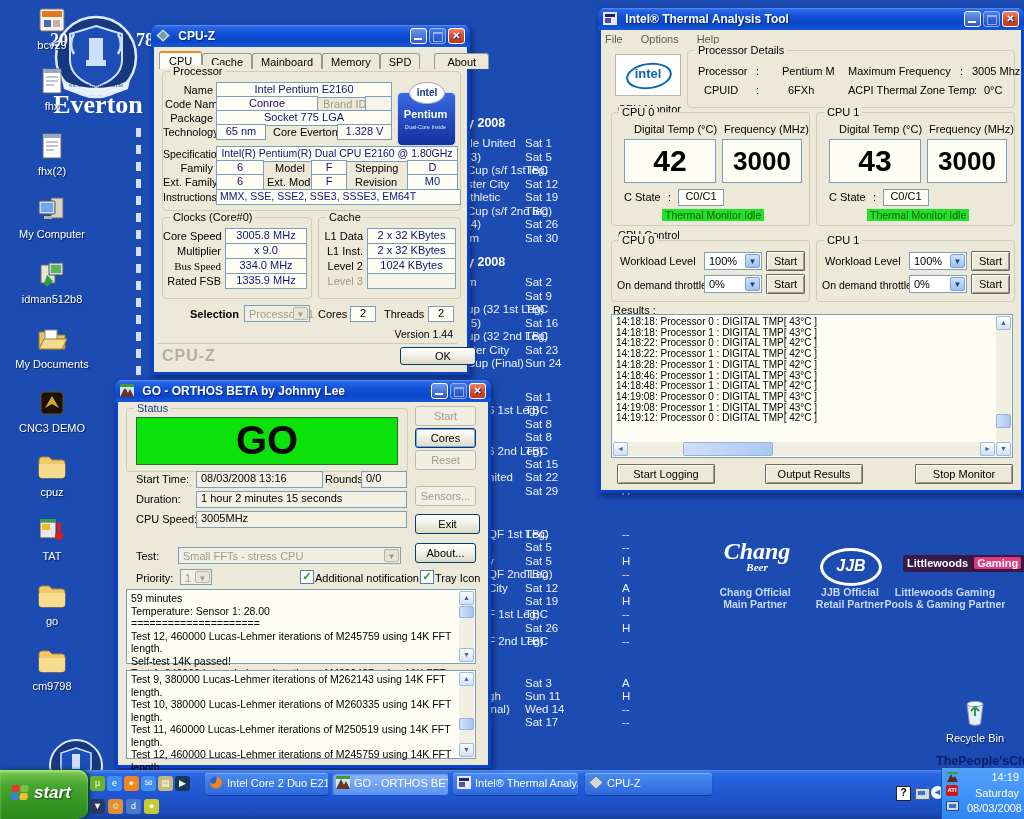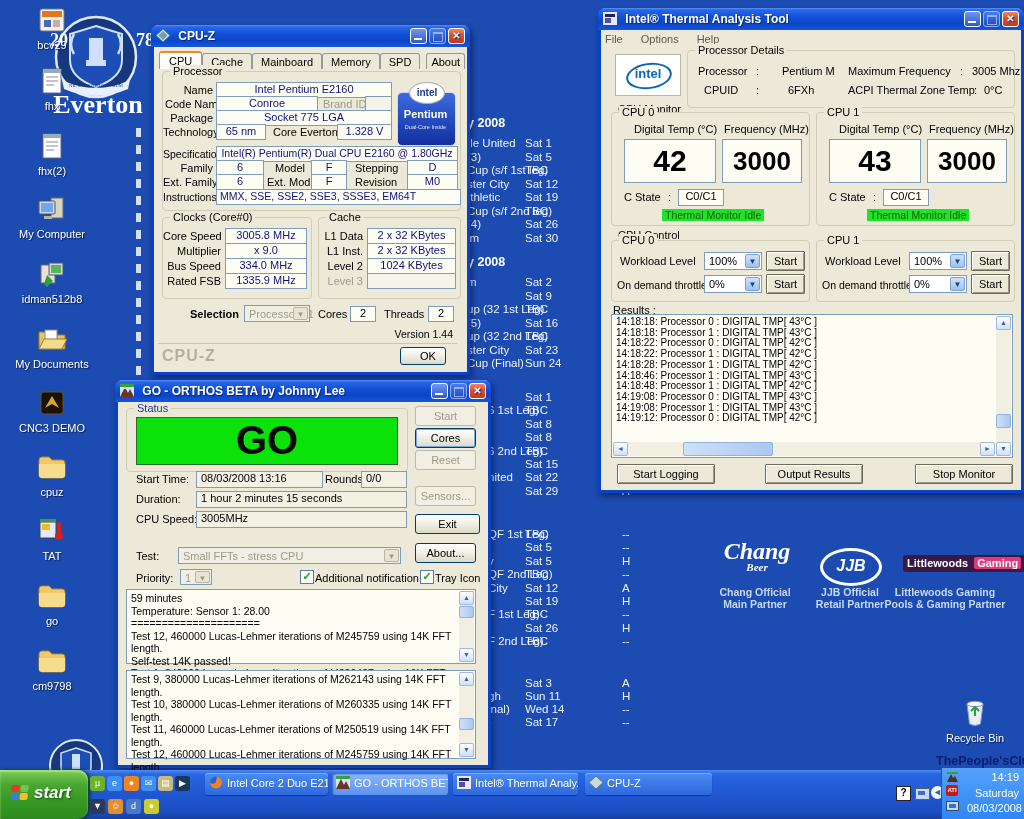--- a/index.html
+++ b/index.html
@@ -261,21 +261,21 @@
         <span class="tb tb-close"></span>
       </span>
     </div>
 
     <div class="abs" style="left:5px;top:26px;height:18px;display:flex;">
       <div style="border:1px solid #919b9c;border-bottom:none;border-radius:3px 3px 0 0;background:#fcfbf8;padding:0 9px;line-height:17px;border-top:2px solid #e68b2c;font-size:11px;">CPU</div>
       <div style="border:1px solid #919b9c;border-bottom:none;border-radius:3px 3px 0 0;background:#ece9d8;padding:0 8px;line-height:17px;margin-top:2px;font-size:11px;">Cache</div>
       <div style="border:1px solid #919b9c;border-bottom:none;border-radius:3px 3px 0 0;background:#ece9d8;padding:0 8px;line-height:17px;margin-top:2px;font-size:11px;">Mainboard</div>
       <div style="border:1px solid #919b9c;border-bottom:none;border-radius:3px 3px 0 0;background:#ece9d8;padding:0 8px;line-height:17px;margin-top:2px;font-size:11px;">Memory</div>
       <div style="border:1px solid #919b9c;border-bottom:none;border-radius:3px 3px 0 0;background:#ece9d8;padding:0 8px;line-height:17px;margin-top:2px;font-size:11px;">SPD</div>
-      <div style="border:1px solid #919b9c;border-bottom:none;border-radius:3px 3px 0 0;background:#ece9d8;padding:0 4px;line-height:17px;margin-top:2px;margin-left:6px;font-size:11px;">About</div>
+      <div style="border:1px solid #919b9c;border-bottom:none;border-radius:3px 3px 0 0;background:#ece9d8;padding:0 12px;line-height:17px;margin-top:2px;margin-left:14px;font-size:11px;">About</div>
     </div>
 
     <div class="gbox" style="left:8px;top:46px;width:297px;height:138px;">
       <span class="glab">Processor</span>
       <span class="lbl r" style="left:2px;top:12px;width:48px;">Name</span>
       <div class="box" style="left:53px;top:10px;width:174px;height:14px;">Intel Pentium E2160</div>
       <span class="lbl r" style="left:2px;top:26px;width:48px;">Code Name</span>
       <div class="box" style="left:53px;top:24px;width:100px;height:14px;">Conroe</div>
       <span class="lbl" style="left:160px;top:26px;color:#9e9b8a;">Brand ID</span>
       <div class="box empty" style="left:202px;top:24px;width:25px;height:14px;"></div>
@@ -309,21 +309,21 @@
       <span class="lbl r" style="left:0px;top:119px;width:50px;font-size:10.5px;">Instructions</span>
       <div class="box" style="left:53px;top:117px;width:240px;height:14px;text-align:left;padding-left:3px;font-size:10.5px;">MMX, SSE, SSE2, SSE3, SSSE3, EM64T</div>
     </div>
 
     <div class="gbox" style="left:8px;top:192px;width:148px;height:80px;">
       <span class="glab">Clocks (Core#0)</span>
       <span class="lbl r" style="left:0;top:12px;width:58px;">Core Speed</span>
       <div class="box" style="left:62px;top:10px;width:80px;height:14px;">3005.8 MHz</div>
       <span class="lbl r" style="left:0;top:27px;width:58px;">Multiplier</span>
       <div class="box" style="left:62px;top:25px;width:80px;height:14px;">x 9.0</div>
-      <span class="lbl r" style="left:0;top:42px;width:58px;">Bus Speed</span>
+      <span class="lbl r" style="left:0;top:42px;width:58px;font-family:Liberation Serif, serif;">Bus Speed</span>
       <div class="box" style="left:62px;top:40px;width:80px;height:14px;">334.0 MHz</div>
       <span class="lbl r" style="left:0;top:57px;width:58px;">Rated FSB</span>
       <div class="box" style="left:62px;top:55px;width:80px;height:14px;">1335.9 MHz</div>
     </div>
 
     <div class="gbox" style="left:164px;top:192px;width:141px;height:80px;">
       <span class="glab">Cache</span>
       <span class="lbl r" style="left:0;top:12px;width:44px;">L1 Data</span>
       <div class="box" style="left:48px;top:10px;width:87px;height:14px;">2 x 32 KBytes</div>
       <span class="lbl r" style="left:0;top:27px;width:44px;">L1 Inst.</span>
@@ -339,21 +339,21 @@
       <span class="dv">Processor #1</span>
         <span class="da">▼</span>
     </div>
     <span class="lbl" style="left:164px;top:283px;">Cores</span>
     <div class="box" style="left:196px;top:281px;width:24px;height:14px;color:#000;">2</div>
     <span class="lbl" style="left:230px;top:283px;">Threads</span>
     <div class="box" style="left:274px;top:281px;width:24px;height:14px;color:#000;">2</div>
     <div class="abs" style="left:0;top:303px;width:307px;text-align:right;padding-right:8px;font-size:10.5px;box-sizing:border-box;">Version 1.44</div>
     <div class="abs" style="left:4px;top:318px;width:299px;border-top:1px solid #cbc7b4;"></div>
     <div class="abs" style="left:8px;top:322px;font:bold 16px 'Liberation Sans',sans-serif;color:#b3b0a2;letter-spacing:1px;">CPU-Z</div>
-    <div class="btn" style="left:246px;top:322px;width:46px;height:18px;line-height:16px;padding-left:10px;">OK</div>
+    <div class="btn" style="left:246px;top:322px;width:76px;height:18px;line-height:16px;padding-left:10px;">OK</div>
   </div>
 
   <div class="win" style="left:115px;top:380px;width:370px;height:385px;z-index:40;">
     <div class="tbar">
       <span class="tico">
         <svg width="14" height="13" viewBox="0 0 14 13">
             <rect width="14" height="13" fill="#cfe8f8"></rect>
             <polygon points="0,13 5,3 8,9 10,5 14,13" fill="#6b3226"></polygon>
             <polygon points="4,5 5,3 6,5" fill="#fff"></polygon>
             <rect y="0" width="14" height="3" fill="#3a9e3a"></rect>

